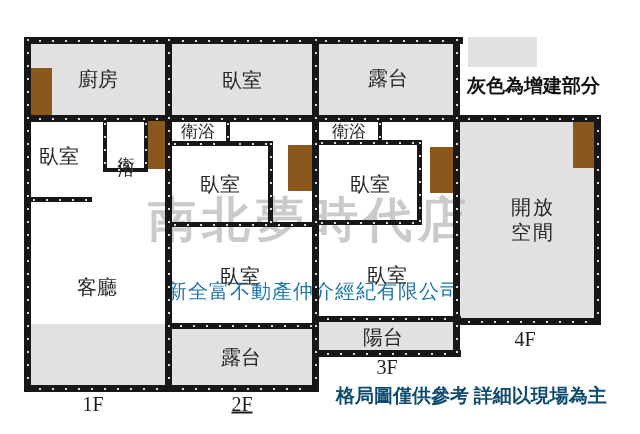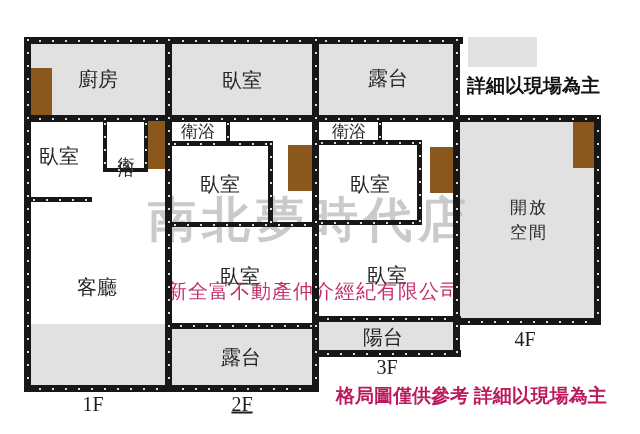--- a/index.html
+++ b/index.html
@@ -1,38 +1,38 @@
 <!DOCTYPE html>
 <html><head>
 <meta charset="utf-8">
 <style>
   html,body{margin:0;padding:0;background:#ffffff;}
   .stage{position:relative;width:640px;height:434px;background:#ffffff;overflow:hidden;
          font-family:"Liberation Serif","DejaVu Serif",serif;}
   .fill{position:absolute;background:#e1e1e1;z-index:1;}
   .wm{position:absolute;z-index:2;white-space:nowrap;}
   .wm-store{left:148px;top:188px;font-size:48px;font-weight:700;letter-spacing:6px;color:#bdbdbd;opacity:.8;}
-  .wm-company{left:167px;top:278px;font-size:20px;letter-spacing:1px;color:#be185d;opacity:.9;}
+  .wm-company{left:167px;top:278px;font-size:20px;letter-spacing:1px;color:#0369a1;opacity:.9;}
   .wall{position:absolute;background:#171717;z-index:3;}
   .wh::before{content:"";position:absolute;left:2px;right:2px;top:50%;height:2px;margin-top:-1px;
     background:repeating-linear-gradient(90deg,rgba(255,255,255,.85) 0 2px,transparent 2px 13px);}
   .wv::before{content:"";position:absolute;top:2px;bottom:2px;left:50%;width:2px;margin-left:-1px;
     background:repeating-linear-gradient(180deg,rgba(255,255,255,.85) 0 2px,transparent 2px 13px);}
   .door{position:absolute;background:#8a571d;z-index:4;}
   .lbl{position:absolute;transform:translate(-50%,-50%);font-size:20px;color:#262626;
        white-space:nowrap;z-index:5;line-height:1;text-align:right;}
   .lbl.small{font-size:17px;}
   .lbl.vert{writing-mode:vertical-rl;text-orientation:upright;letter-spacing:4px;font-size:17px;}
   .lbl.block{transform:none;white-space:normal;width:46px;line-height:25px;letter-spacing:2px;
-             font-size:17px;text-align:left;}
+             font-size:20px;text-align:center;}
   .floor-label{position:absolute;transform:translate(-50%,-50%);font-size:20px;color:#1d1d1d;z-index:5;}
   .legend-text{position:absolute;left:467px;top:86px;transform:translateY(-50%);font-size:19px;
                font-weight:700;color:#111;z-index:5;white-space:nowrap;}
   .disclaimer{position:absolute;left:336px;top:396px;transform:translateY(-50%);font-size:19px;
-              font-weight:600;color:#be185d;z-index:5;white-space:nowrap;}
+              font-weight:600;color:#0c4a6e;z-index:5;white-space:nowrap;}
 </style>
 </head>
 <body>
 
 <div class="stage">
 
   <div class="fill" style="left:31px;top:44px;width:134px;height:71px;"></div>
   <div class="fill" style="left:172px;top:44px;width:140px;height:71px;"></div>
   <div class="fill" style="left:319px;top:44px;width:134px;height:71px;"></div>
   <div class="fill" style="left:31px;top:324px;width:134px;height:61px;"></div>
@@ -90,16 +90,16 @@
   <div class="lbl" style="left:97px;top:287px;">客廳</div>
   <div class="lbl" style="left:241px;top:357px;">露台</div>
   <div class="lbl" style="left:383px;top:337px;">陽台</div>
   <div class="lbl block" style="left:510px;top:195px;">開放空間</div>
 
   <div class="floor-label" style="left:93px;top:404px;">1F</div>
   <div class="floor-label" style="left:242px;top:404px;text-decoration:underline;">2F</div>
   <div class="floor-label" style="left:387px;top:367px;">3F</div>
   <div class="floor-label" style="left:525px;top:339px;">4F</div>
 
-  <div class="legend-text">詳細以現場為主</div>
+  <div class="legend-text">灰色為增建部分</div>
   <div class="disclaimer">格局圖僅供參考 詳細以現場為主</div>
 
 </div>
 
 </body></html>

